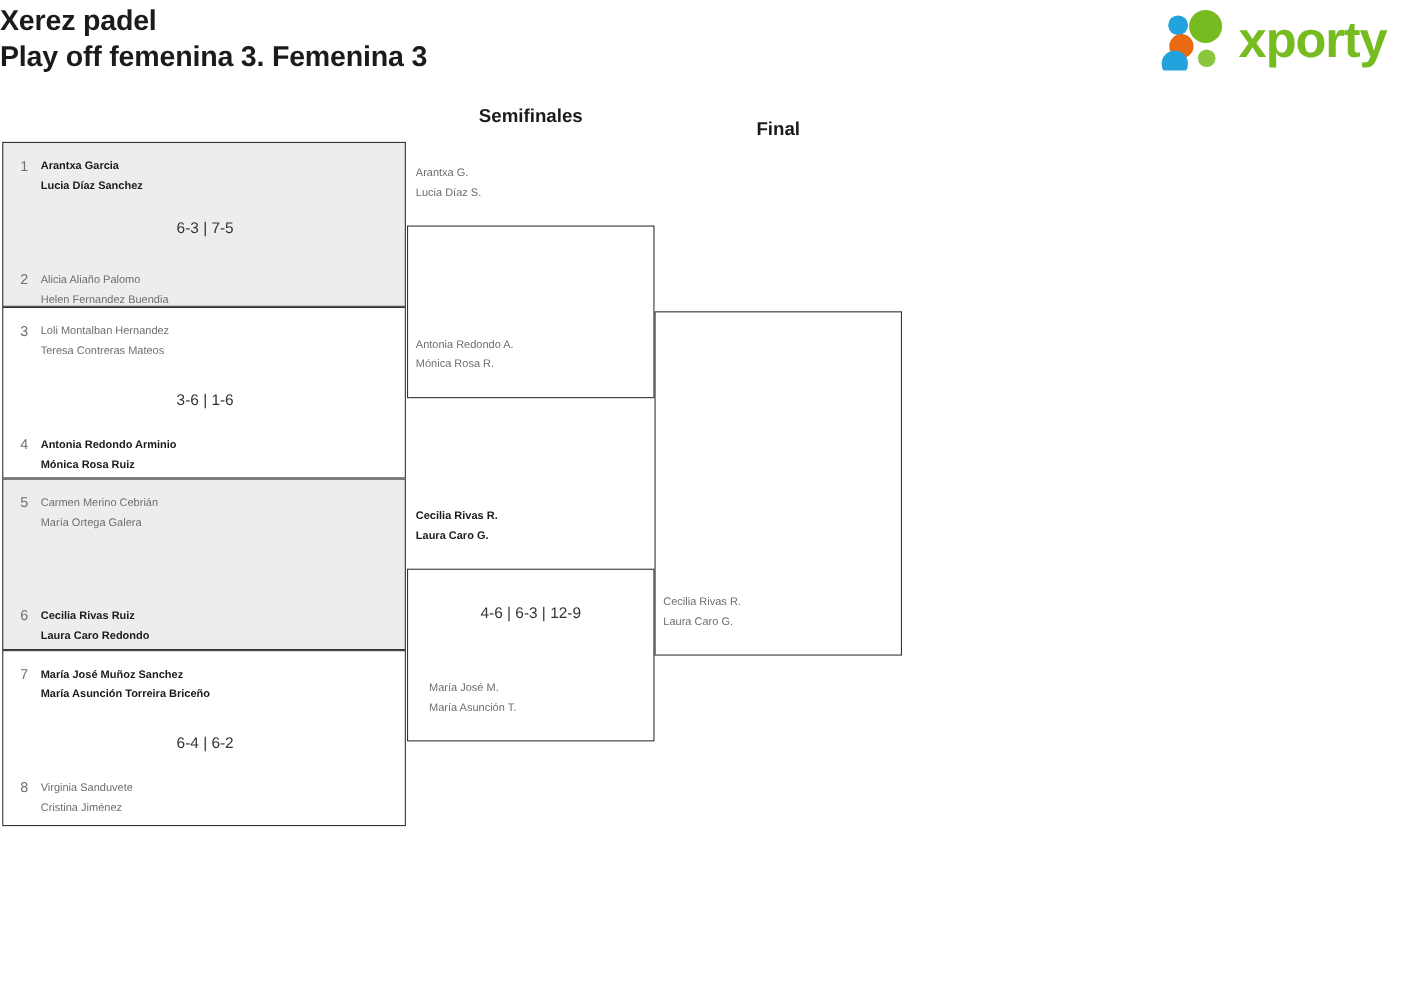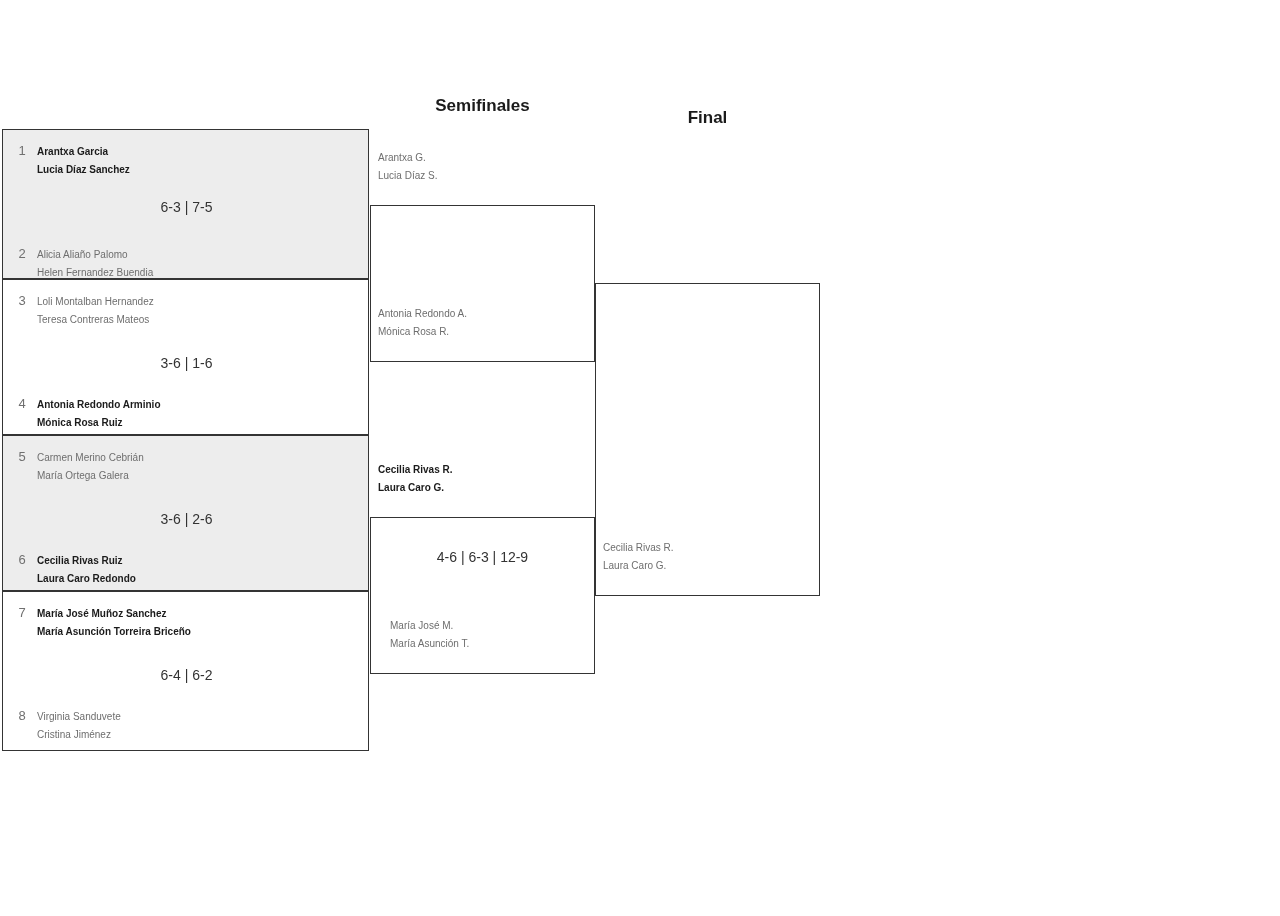--- a/index.html
+++ b/index.html
@@ -129,20 +129,37 @@
   }
 
   
   .pair.compact .names { margin-left: 0; }
 </style>
 </head>
 <body>
 
 <div id="page">
 
+  <div class="header">
+    <div class="title-block">
+      <div class="title-line">Xerez padel</div>
+      <div class="title-line">Play off femenina 3. Femenina 3</div>
+    </div>
+
+    <div class="logo">
+      <svg width="72" height="56" viewBox="0 0 72 56">
+        <circle cx="19" cy="15" r="9" fill="#22a3dd"></circle>
+        <circle cx="44" cy="16" r="15" fill="#76bc21"></circle>
+        <circle cx="22" cy="34" r="11" fill="#ea6a11"></circle>
+        <circle cx="16" cy="50" r="12" fill="#22a3dd"></circle>
+        <circle cx="45" cy="45" r="8" fill="#8cc63f"></circle>
+      </svg>
+      <div class="logo-word">xporty</div>
+    </div>
+  </div>
 
   <div class="round-head" id="round-head-1">Semifinales</div>
   <div class="round-head" id="round-head-2">Final</div>
 
   <div class="bracket">
 
     <div class="qf-box shaded" style="top:9px;height:150px;">
       <div class="pair winner" style="left:8px; top:13px;">
         <span class="seed">1</span>
         <div class="names">
@@ -179,21 +196,20 @@
     </div>
 
     <div class="qf-box shaded" style="top:315px;height:156px;">
       <div class="pair" style="left:8px; top:13px;">
         <span class="seed">5</span>
         <div class="names">
           <div class="pname">Carmen Merino Cebrián</div>
           <div class="pname">María Ortega Galera</div>
         </div>
       </div>
-      <div class="score" style="left:0; top:74px; width:367px;">3-6 | 2-6</div>
       <div class="pair winner" style="left:8px; top:116px;">
         <span class="seed">6</span>
         <div class="names">
           <div class="pname">Cecilia Rivas Ruiz</div>
           <div class="pname">Laura Caro Redondo</div>
         </div>
       </div>
     </div>
 
     <div class="qf-box" style="top:471px;height:160px;">

